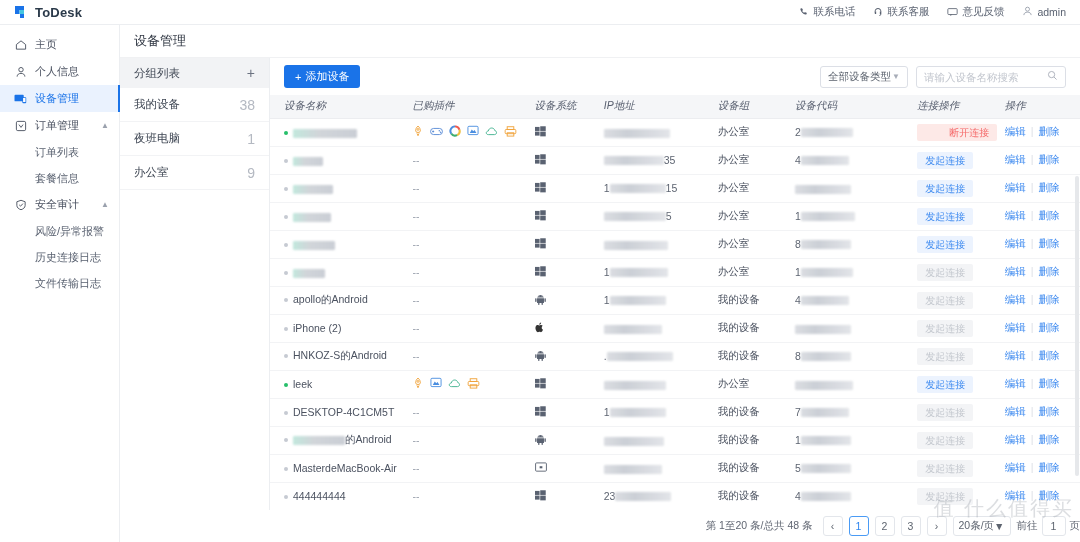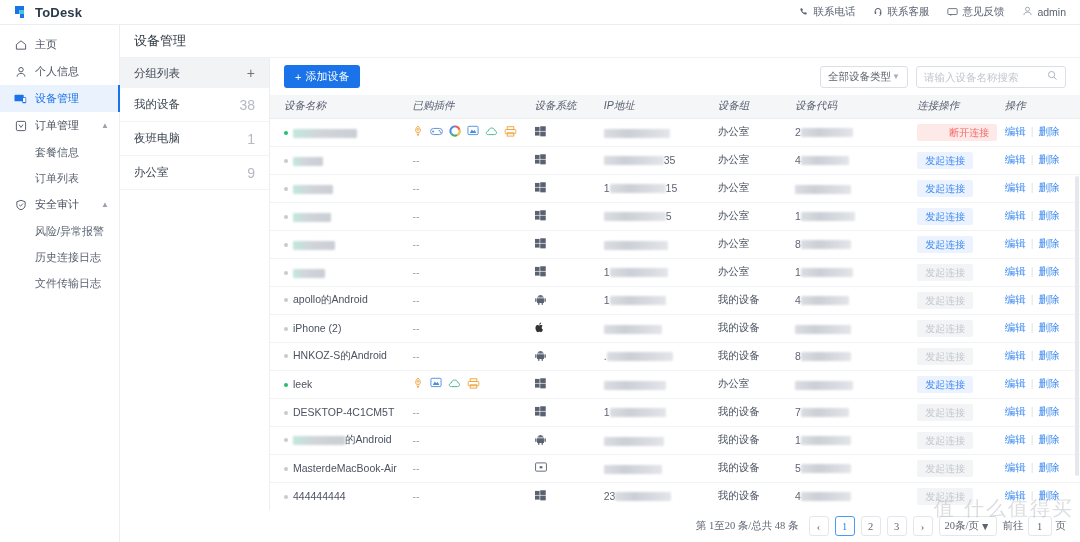--- a/index.html
+++ b/index.html
@@ -153,21 +153,21 @@
   
   .vscroll {
     position: absolute; right: 1px; top: 118px; width: 4px; height: 300px;
     background: #e6e8eb; border-radius: 2px;
   }
 
   
   .pager {
     position: absolute; left: 0; right: 0; bottom: 0; height: 32px;
     display: flex; align-items: center; justify-content: flex-end; gap: 6px;
-    padding-right: 14px; font-size: 10.5px; color: #606672; background: #fff; font-family: Liberation Serif, serif;
+    font-size: 10.5px; color: #606672; background: #fff;
   }
   .pg-total { margin-right: 4px; }
   .pg-btn {
     min-width: 20px; height: 20px; border: 1px solid #e3e6eb; border-radius: 3px;
     display: inline-flex; align-items: center; justify-content: center;
     font-size: 10.5px; color: #5d646f; cursor: pointer; background: #fff; padding: 0 4px;
   }
   .pg-btn.active { border-color: #4a9bf5; color: #2f86ef; }
   .pg-size {
     width: 58px; height: 20px; border: 1px solid #e3e6eb; border-radius: 3px;
@@ -276,24 +276,24 @@
         <span class="nav-ico">
           <svg width="12" height="12" viewBox="0 0 13 13">
               <rect x="1.5" y="1.5" width="10" height="10" rx="1.5" fill="none" stroke="#4a5160" stroke-width="1"></rect>
               <path d="M4.3 5 L6.5 8 L8.7 5" fill="none" stroke="#4a5160" stroke-width="1"></path>
             </svg>
         </span>
         <span>订单管理</span>
         <span class="caret">▲</span>
       </div>
       <div class="nav-sub">
+        <span>订单列表</span>
+      </div>
+      <div class="nav-sub">
         <span>套餐信息</span>
-      </div>
-      <div class="nav-sub">
-        <span>订单列表</span>
       </div>
 
       <div class="nav-item">
         <span class="nav-ico">
           <svg width="12" height="12" viewBox="0 0 13 13">
               <path d="M6.5 1.4 L11 3 V7 c0 2.4 -2.3 4 -4.5 4.6 C4.3 11 2 9.4 2 7 V3 Z" fill="none" stroke="#4a5160" stroke-width="1"></path>
               <path d="M4.6 6.4 L6 7.8 L8.6 5" fill="none" stroke="#4a5160" stroke-width="1"></path>
             </svg>
         </span>
         <span>安全审计</span>

